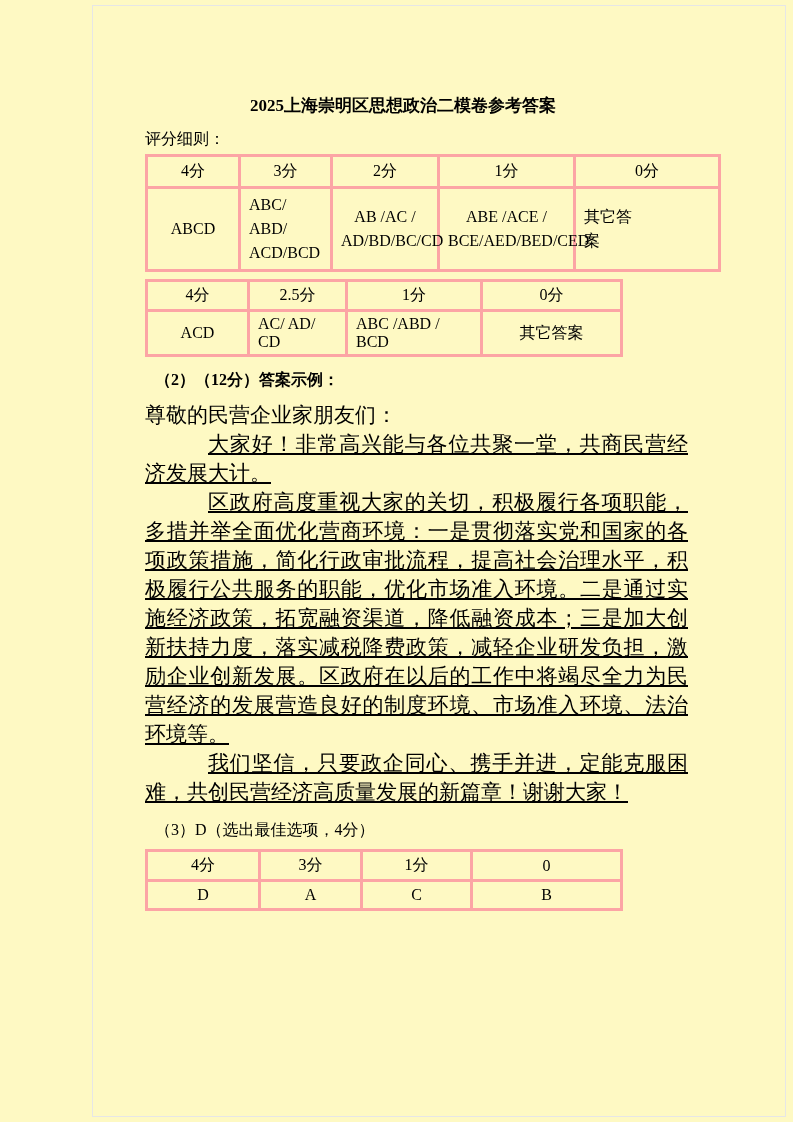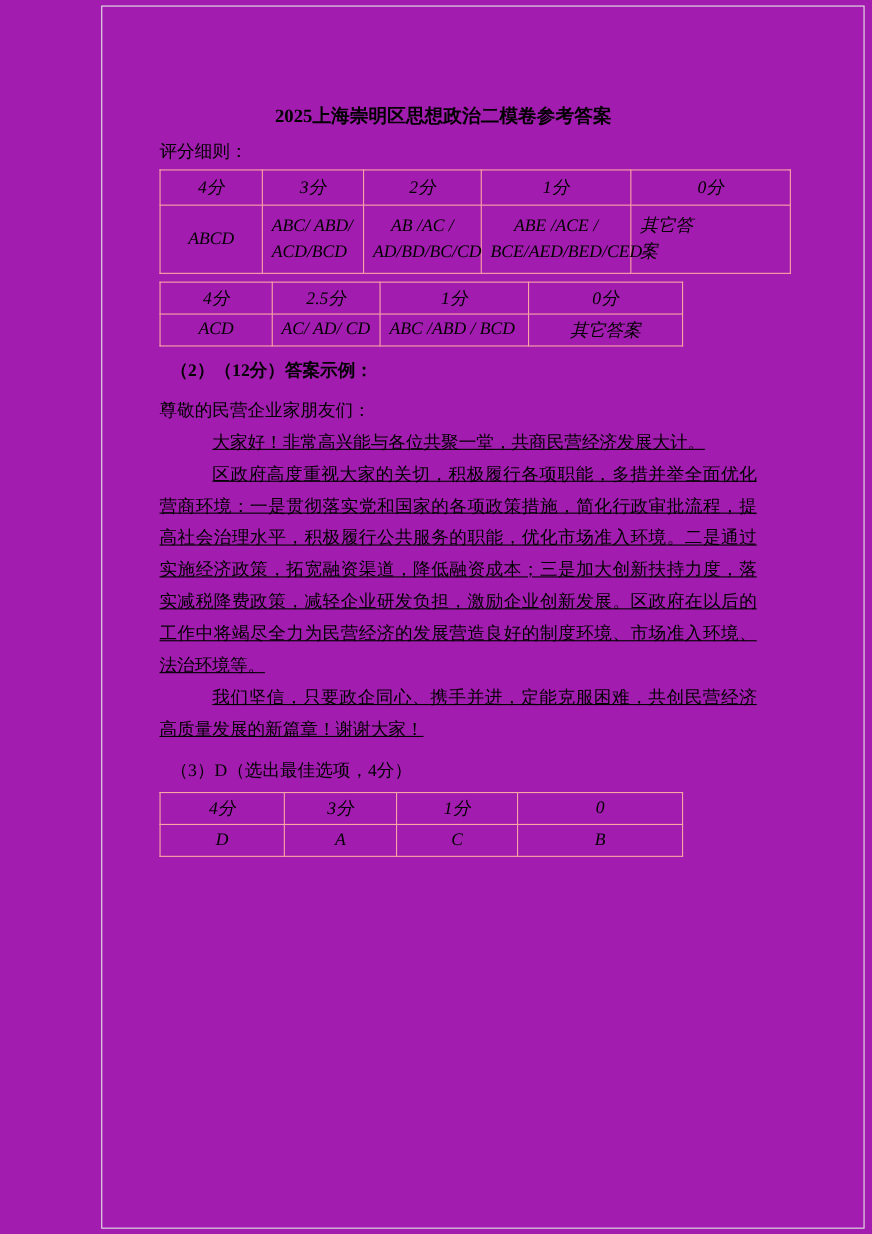--- a/index.html
+++ b/index.html
@@ -1,19 +1,19 @@
 <!DOCTYPE html>
 <html><head>
 <meta charset="utf-8">
 <style>
   html,body { margin:0; padding:0; background:#ffffff; }
   .page {
     position:relative;
     width:793px; height:1122px;
-    background:#a21caf;
+    background:#fef9c3;
     box-sizing:border-box;
     padding:95px 105px 0 118px;
     font-family:"Liberation Serif","DejaVu Serif",serif;
     font-size:16px; color:#000;
     overflow:hidden;
   }
   .frame {
     position:absolute; left:92px; top:5px;
     width:692px; height:1110px;
     border:1px solid #e6e6e6;
@@ -21,32 +21,32 @@
   }
   .title {
     text-align:center; font-weight:bold; font-size:17px;
     margin:0; line-height:22px;
   }
   .item { margin-top:12px; line-height:21px; }
   .item .num { font-weight:bold; }
   .item.gap .num { margin-right:18px; }
   .rubric-label { margin:11px 0 0 27px; line-height:21px; }
   table { border-collapse:collapse; margin-left:27px; table-layout:fixed; }
-  td { border:1px solid #fca5a5; text-align:center; font-size:16px; padding:4px 8px; box-sizing:border-box;font-style:italic; }
+  td { border:3px solid #fca5a5; text-align:center; font-size:16px; padding:4px 8px; box-sizing:border-box; }
   .t1 { width:573px; margin-top:5px; }
   .t1 tr.hdr td { height:32px; }
   .t1 tr.body td { height:62px; line-height:24px; vertical-align:middle; }
   .t2, .t3 { width:475px; margin-top:7px; }
   .t2 td, .t3 td { height:29px; padding:3px 8px; }
   .pre { white-space:pre-line; }
   .al { text-align:left; }
   .section-label { margin:11px 0 0 37px; line-height:24px; }
   .bold { font-weight:bold; }
   .letter { margin-left:27px; width:543px; }
-  .letter p { margin:0; line-height:29px; text-align:justify; font-size:16px; }
+  .letter p { margin:0; line-height:29px; text-align:justify; font-size:21px; }
   .letter .salutation { margin-top:9px; text-indent:0; }
   .letter .para { text-indent:3em;text-decoration:underline; }
 </style>
 </head>
 <body>
 
 <div class="page">
   <div class="frame"></div>
 
   <h1 class="title">2025上海崇明区思想政治二模卷参考答案</h1>

